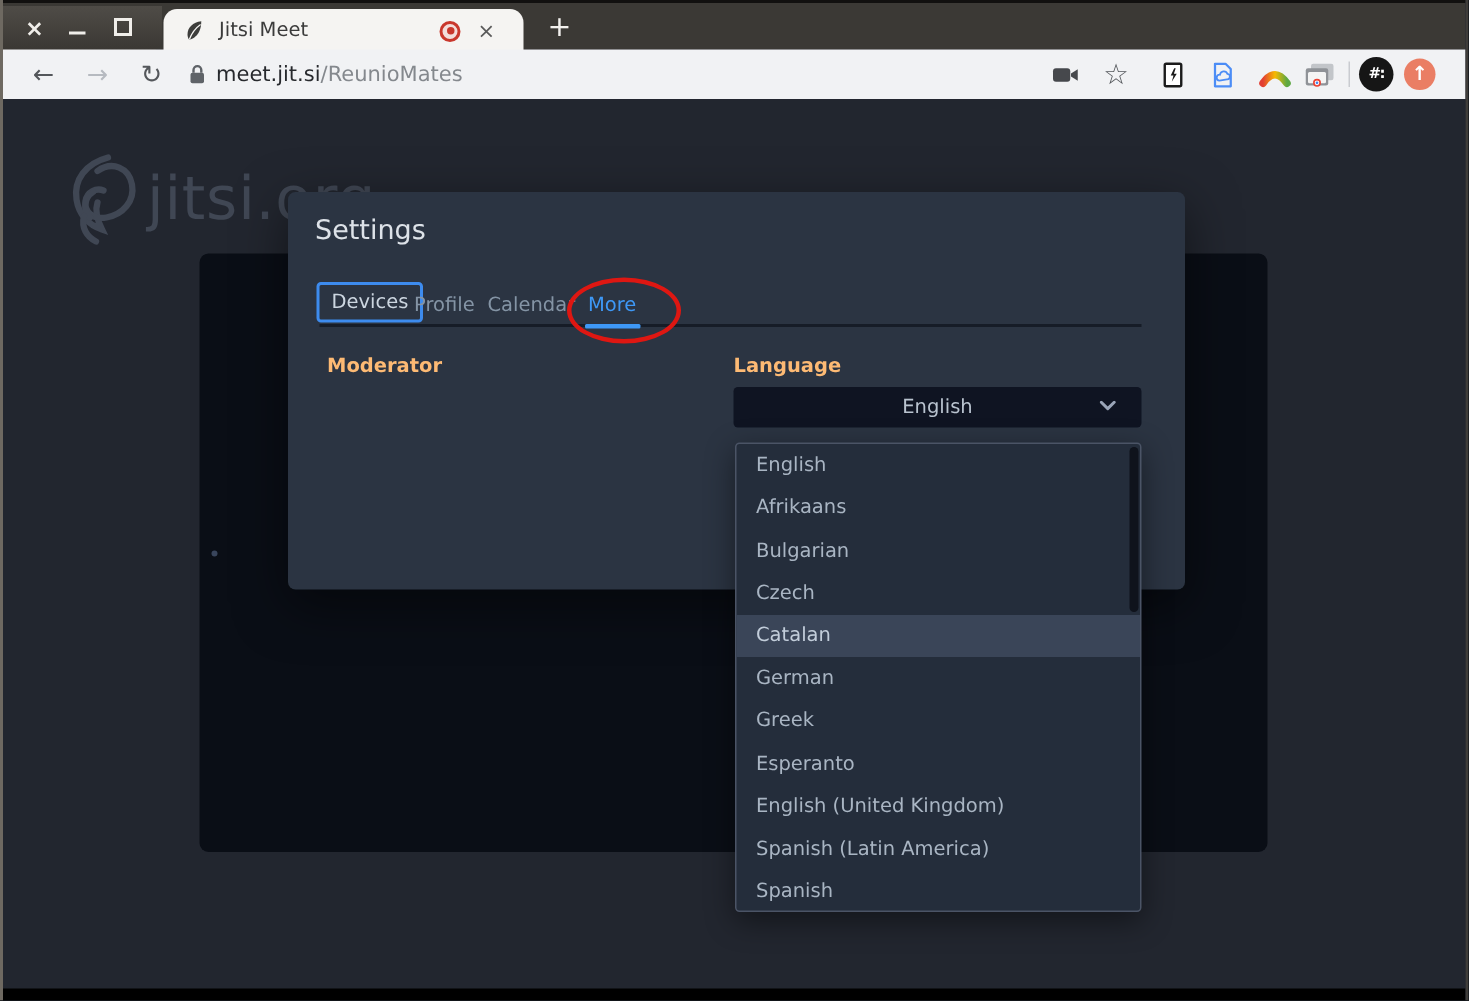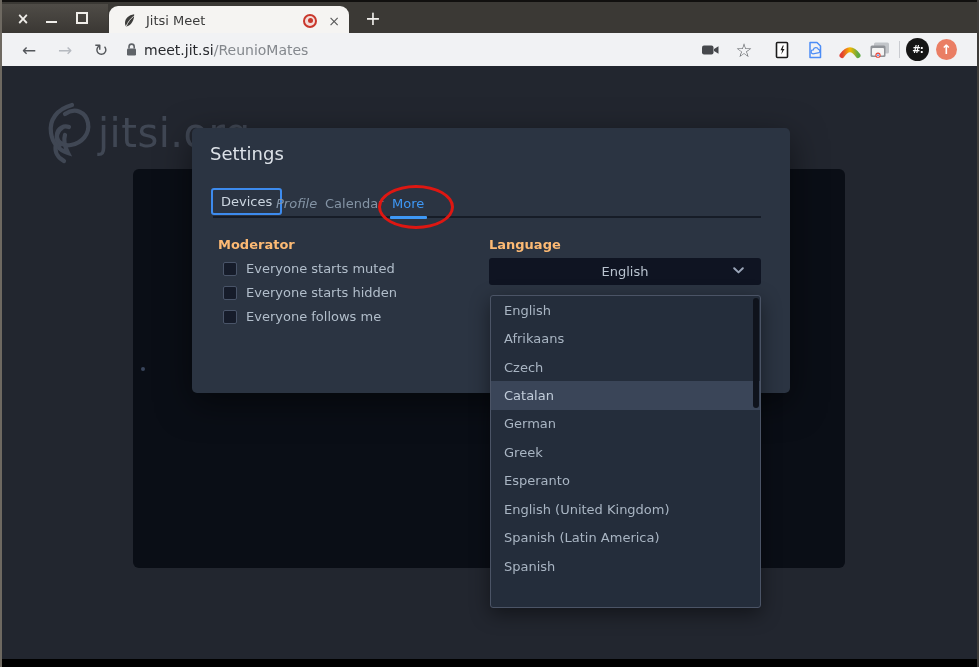--- a/index.html
+++ b/index.html
@@ -12,21 +12,21 @@
               background:#3b3935; border-top:2px solid #11100f; z-index:10; }
   .win-controls { position:absolute; left:0; top:2px; width:106px; height:31px;
                   background:linear-gradient(#4f4c47,#393632); border-radius:0 0 10px 0;
                   display:flex; align-items:center; }
   .wc-close { position:absolute; left:10px; top:4px; width:22px; height:22px; color:#f0eeea;
               font-size:15px; font-weight:bold; text-align:center; line-height:22px; }
   .wc-min   { position:absolute; left:44px; top:17px; width:11px; height:2px; background:#f0eeea; }
   .wc-max   { position:absolute; left:74px; top:8px; width:12px; height:12px; border:2px solid #f0eeea; }
 
   .tab { position:absolute; left:107px; top:4px; width:240px; height:29px; background:#f5f4f2;
-         border-radius:9px 9px 0 0; display:flex; align-items:center; padding:0 9px 0 13px; }
+         border-radius:9px 9px 0 0; display:flex; align-items:center; padding:0 19px 0 13px; }
   .tab-title { font-size:13px; color:#3b3b3b; margin-left:9px; }
   .rec-dot { margin-left:auto; width:14px; height:14px; border-radius:50%;
              border:2.5px solid #c9372c; background:#f3ddda; display:flex; align-items:center; justify-content:center; }
   .rec-dot i { width:5px; height:5px; border-radius:50%; background:#c9372c; }
   .tab-close { margin-left:11px; color:#5a5a5a; font-size:14px; line-height:14px; }
   .newtab { position:absolute; left:355px; top:4px; width:32px; height:26px; color:#f3f1ee;
             font-size:19px; text-align:center; line-height:25px; }
 
   
   .toolbar { position:absolute; left:0; top:33px; width:100%; height:33px; background:#f1f2f4; z-index:10; }
@@ -51,21 +51,21 @@
   .video-area { position:absolute; left:131px; top:103px; width:712px; height:399px;
                 background:#0a0e16; border-radius:6px; }
   .speaker-dot { position:absolute; left:139px; top:301px; width:4px; height:4px; border-radius:50%; background:#39455c; }
 
   
   .dialog { position:absolute; left:190px; top:62px; width:598px; height:265px; background:#2b3442;
             border-radius:5px; box-shadow:0 10px 34px rgba(0,0,0,.5); z-index:5; }
   .dlg-title { position:absolute; left:18px; top:15px; font-size:18px; color:#dde2e8; }
   .tab-devices { position:absolute; left:19px; top:60px; padding:4px 8px; border:2px solid #3d8bee;
                  border-radius:3px; font-size:13px; color:#ccd6e0; }
-  .tab-profile  { position:absolute; left:84px;  top:68px; font-size:13px; color:#8494a5;font-style:italic; }
+  .tab-profile  { position:absolute; left:84px;  top:68px; font-size:13px; color:#8494a5; }
   .tab-calendar { position:absolute; left:133px; top:68px; font-size:13px; color:#8494a5; }
   .tab-more     { position:absolute; left:200px; top:68px; font-size:13px; color:#3e98f6; }
   .tabs-rule { position:absolute; left:21px; top:88px; width:548px; height:2px; background:#161c27; }
   .more-underline { position:absolute; left:198px; top:88px; width:37px; height:3px; background:#3e98f6; border-radius:1px; }
 
   .col-heading { position:absolute; top:109px; font-size:13px; font-weight:600; color:#fdba74; }
   .mod-rows { position:absolute; left:31px; top:134px; }
   .mod-row { display:flex; align-items:center; height:14px; margin-bottom:10px; }
   .checkbox { width:14px; height:14px; background:#161c2a; border:1px solid #495468; border-radius:2px; margin-right:9px; }
   .mod-label { font-size:13px; color:#b2becb; line-height:14px; }
@@ -199,47 +199,34 @@
       <div class="dlg-title">Settings</div>
 
       <span class="tab-devices">Devices</span>
       <span class="tab-profile">Profile</span>
       <span class="tab-calendar">Calendar</span>
       <span class="tab-more">More</span>
       <div class="tabs-rule"></div>
       <div class="more-underline"></div>
 
       <span class="col-heading" style="left:26px;">Moderator</span>
-      <div class="mod-rows">
-        <div class="mod-row">
-          <span class="checkbox"></span>
-          <span class="mod-label">Everyone starts muted</span>
-        </div>
-        <div class="mod-row">
-          <span class="checkbox"></span>
-          <span class="mod-label">Everyone starts hidden</span>
-        </div>
-        <div class="mod-row">
-          <span class="checkbox"></span>
-          <span class="mod-label">Everyone follows me</span>
-        </div>
-      </div>
 
       <span class="col-heading" style="left:297px;">Language</span>
       <div class="select">
         <span class="select-value">English</span>
         <svg class="select-chevron" width="11" height="7" viewBox="0 0 11 7">
           <path d="M1.2 1.2 L5.5 5.4 L9.8 1.2" stroke="#9aa5b8" stroke-width="2" fill="none" stroke-linecap="round" stroke-linejoin="round"></path>
         </svg>
       </div>
     </div>
 
     <div class="dropdown">
       <div class="dd-item">English</div>
       <div class="dd-item">Afrikaans</div>
+      <div class="dd-item">Bulgarian</div>
       <div class="dd-item">Czech</div>
       <div class="dd-item highlighted">Catalan</div>
       <div class="dd-item">German</div>
       <div class="dd-item">Greek</div>
       <div class="dd-item">Esperanto</div>
       <div class="dd-item">English (United Kingdom)</div>
       <div class="dd-item">Spanish (Latin America)</div>
       <div class="dd-item">Spanish</div>
       <div class="dd-thumb"></div>
     </div>

